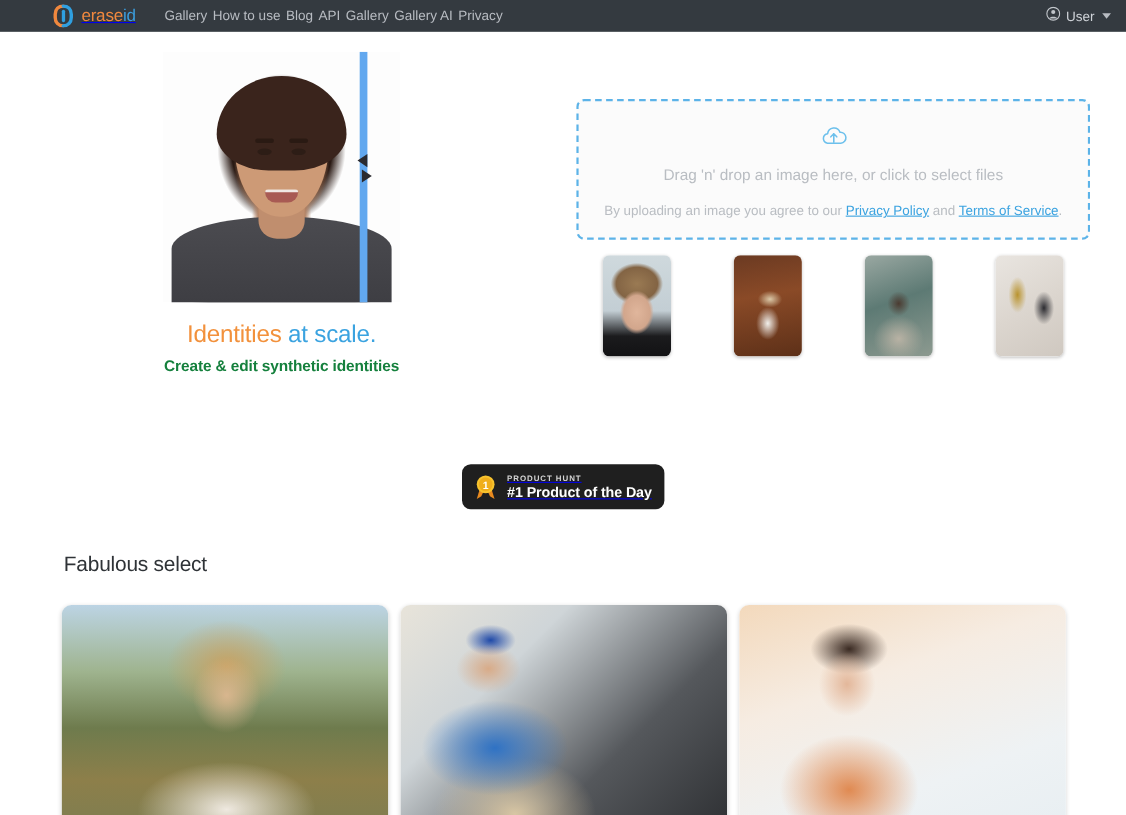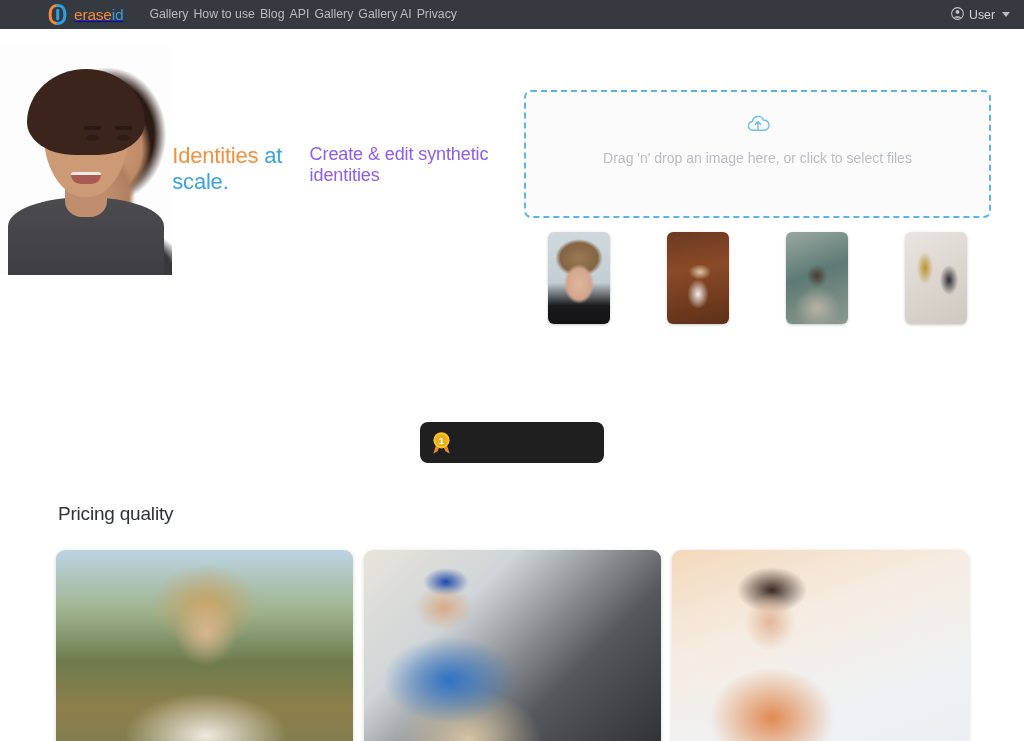--- a/index.html
+++ b/index.html
@@ -42,21 +42,21 @@
     border-right: 4px solid transparent; border-top: 5px solid #b8bcc2;
     margin-left: 2px;
   }
 
   
   .page { position: relative; width: 1024px; height: 712px; background: #fff; }
 
   
   .hero-left {
     position: absolute; left: 0; top: 18px; width: 512px;
-    display: flex; flex-direction: row; align-items: center;
+    display: flex; flex-direction: column; align-items: center;
   }
   .compare {
     position: relative; width: 216px; height: 228px; overflow: hidden;
     background: #ffffff;
   }
   .portrait {
     position: absolute; inset: 0;
     background:
       radial-gradient(ellipse 46px 40px at 108px 196px, #4a4a4f 0%, #3c3c41 60%, rgba(60,60,65,0) 72%),
       radial-gradient(ellipse 95px 62px at 108px 230px, #414146 0%, #37373c 70%, rgba(55,55,60,0) 86%),
@@ -117,21 +117,21 @@
     border-top: 6px solid transparent; border-bottom: 6px solid transparent;
     border-left: 9px solid #2b2b30; margin-left: 4px;
   }
 
   .tagline {
     margin-top: 16px; font-size: 22px; font-weight: 400; letter-spacing: -0.2px;
   }
   .tagline .t-orange { color: #f2913c; }
   .tagline .t-blue { color: #3ba3e0; }
   .subtagline {
-    margin-top: 7px; font-size: 18px; color: #8b5cf6; font-weight: 400;
+    margin-top: 7px; font-size: 14px; color: #15803d; font-weight: 700;
     letter-spacing: -0.1px;
   }
 
   
   .upload-col { position: absolute; left: 512px; top: 0; width: 512px; }
   .dropzone {
     margin: 61px 33px 0 12px;
     height: 128px; border: 2px dashed #5cb3e8; border-radius: 7px;
     background: #fbfbfb;
     display: flex; flex-direction: column; align-items: center;
@@ -304,20 +304,23 @@
   <div class="upload-col">
 
     <div class="dropzone">
       <span>
         <svg width="24" height="19" viewBox="0 0 24 19" aria-hidden="true">
           <path d="M6.2 16.2 A4.4 4.4 0 0 1 6.4 7.5 A5.8 5.8 0 0 1 17.6 6.2 A4.2 4.2 0 0 1 18.4 16.2 Z" fill="none" stroke="#6cc0ec" stroke-width="1.4" stroke-linejoin="round"></path>
           <path d="M12 15.3 L12 7.6 M12 7.6 L9.3 10.4 M12 7.6 L14.7 10.4" fill="none" stroke="#6cc0ec" stroke-width="1.4" stroke-linecap="round" stroke-linejoin="round"></path>
         </svg>
       </span>
       <div class="dz-hint">Drag 'n' drop an image here, or click to select files</div>
+      <div class="dz-legal">
+        <span>By uploading an image you agree to our </span><a href="#">Privacy Policy</a><span> and </span><a href="#">Terms of Service</a><span>.</span>
+      </div>
     </div>
 
 
     <div class="samples">
       <div class="sample s1"></div>
       <div class="sample s2"></div>
       <div class="sample s3"></div>
       <div class="sample s4"></div>
     </div>
   </div>
@@ -326,24 +329,28 @@
     <a class="ph-badge" href="#">
       <span class="ph-medal">
         <svg width="21" height="24" viewBox="0 0 21 24" aria-hidden="true">
           <path d="M5.2 13.5 L2.4 22.6 L6.6 20.2 L8.6 15.6 Z" fill="#e98a1f"></path>
           <path d="M15.8 13.5 L18.6 22.6 L14.4 20.2 L12.4 15.6 Z" fill="#e98a1f"></path>
           <circle cx="10.5" cy="9.3" r="8.1" fill="#f7c32e"></circle>
           <circle cx="10.5" cy="9.3" r="6.2" fill="#f0ae1c"></circle>
           <text x="10.5" y="13.2" text-anchor="middle" font-family="Liberation Sans, sans-serif" font-size="9.5" font-weight="700" fill="#ffffff">1</text>
         </svg>
       </span>
+      <span class="ph-texts">
+        <span class="ph-kicker">PRODUCT HUNT</span>
+        <span class="ph-title">#1 Product of the Day</span>
+      </span>
     </a>
   </div>
 
-  <h2 class="fq-title">Pricing quality</h2>
+  <h2 class="fq-title">Fabulous select</h2>
 
   <div class="fq-grid">
     <div class="fq-card fq1"></div>
     <div class="fq-card fq2"></div>
     <div class="fq-card fq3"></div>
   </div>
 
 </div>
 
 </body></html>

